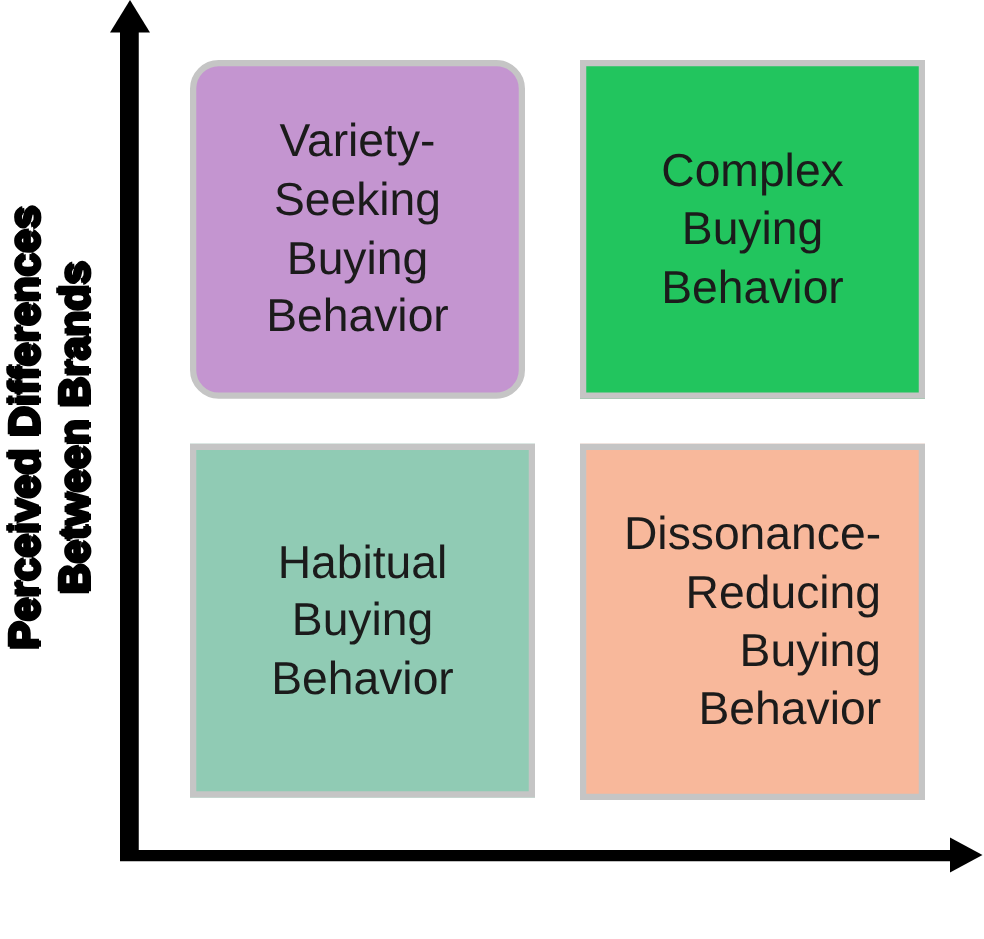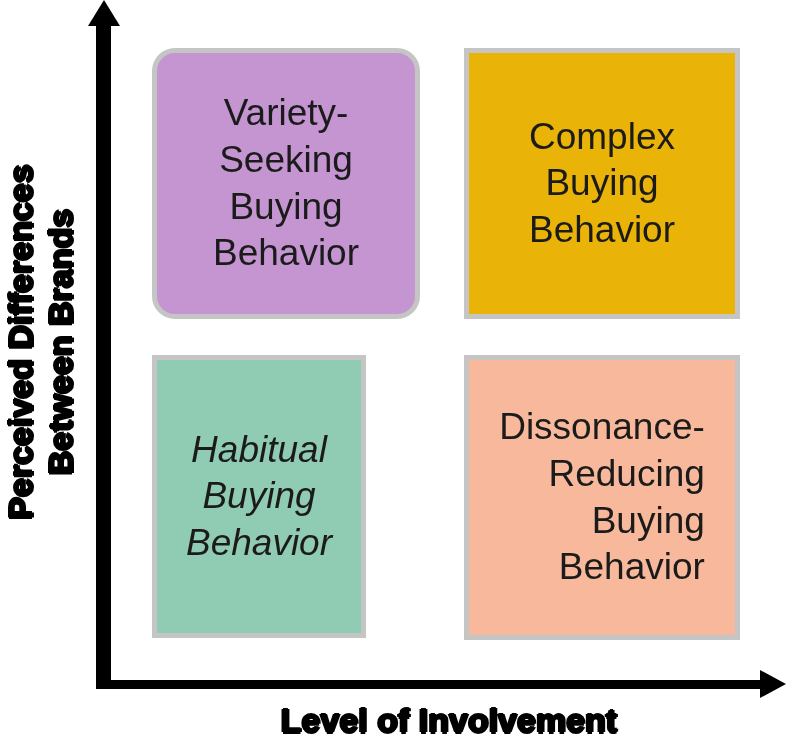--- a/index.html
+++ b/index.html
@@ -30,21 +30,21 @@
   
   .quadrant{
     position:absolute;
     border:5px solid var(--box-border,#c5c5c5);
     box-sizing:border-box;
     display:flex;align-items:center;justify-content:center;
     text-align:center;
   }
   .q-top-left{left:152px;top:48px;width:268px;height:271px;border-radius:23px;}
   .q-top-right{left:464px;top:48px;width:276px;height:271px;}
-  .q-bottom-left{left:152px;top:355px;width:214px;height:283px;font-style:italic;}
+  .q-bottom-left{left:152px;top:355px;width:276px;height:283px;}
   .q-bottom-right{left:464px;top:355px;width:276px;height:285px;}
   .q-label{
     font-size:37px;
     line-height:1.26;
     color:var(--box-text,#1b1b1b);
     white-space:pre-line;
   }
   
   .axis-label{
     position:absolute;
@@ -71,30 +71,29 @@
 
 <div class="canvas">
 
   <div class="axis y-axis-line"></div>
   <div class="arrow arrow-up"></div>
   <div class="axis x-axis-line"></div>
   <div class="arrow arrow-right"></div>
 
   <div class="axis-label y-axis-label">Perceived Differences
 Between Brands</div>
-  <div class="axis-label x-axis-label">Level of Involvement</div>
 
   <div class="quadrant q-top-left" style="background: rgb(196, 149, 208);">
     <span class="q-label">Variety-
 Seeking
 Buying
 Behavior</span>
   </div>
 
-  <div class="quadrant q-top-right" style="background: #eab308;">
+  <div class="quadrant q-top-right" style="background: #22c55e;">
     <span class="q-label">Complex
 Buying
 Behavior</span>
   </div>
 
   <div class="quadrant q-bottom-left" style="background: rgb(144, 203, 180);">
     <span class="q-label">Habitual
 Buying
 Behavior</span>
   </div>

